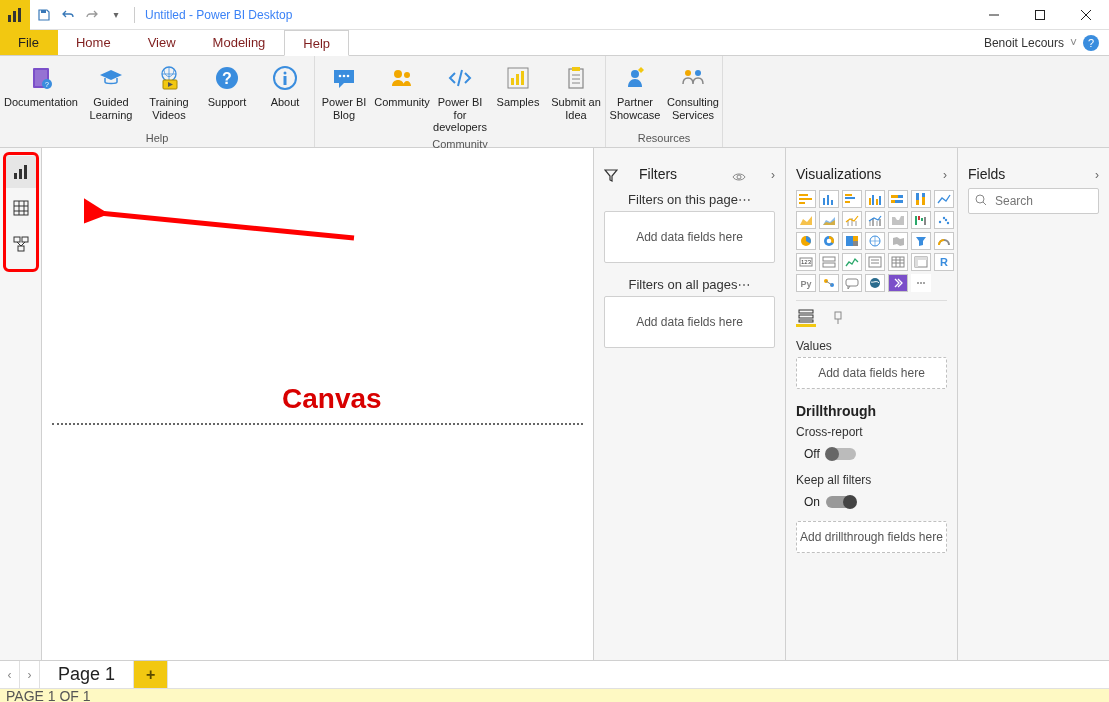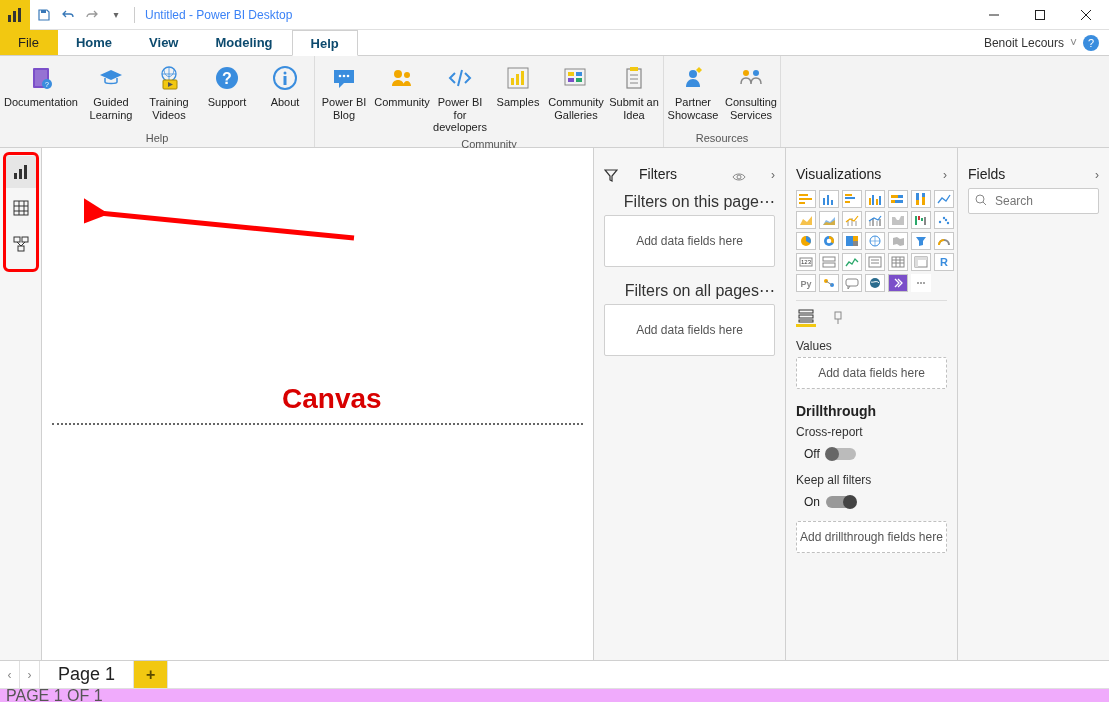--- a/index.html
+++ b/index.html
@@ -10,21 +10,21 @@
 .titlebar .app-icon { width: 30px; height: 30px; background: #f2c811; display: flex; align-items: center; justify-content: center; }
 .titlebar .qat { display: flex; align-items: center; gap: 4px; padding: 0 4px; }
 .titlebar .qat .icn { width: 20px; height: 20px; display: flex; align-items: center; justify-content: center; color: #666; }
 .titlebar .sep { width: 1px; height: 16px; background: #ccc; margin: 0 4px; }
 .titlebar .title { padding-left: 6px; color: #3b82f6; font-size: 12px; }
 .titlebar .win-controls { margin-left: auto; display: flex; }
 .titlebar .win-controls div { width: 46px; height: 30px; display: flex; align-items: center; justify-content: center; font-size: 14px; }
 
 
 .menutabs { height: 26px; display: flex; align-items: stretch; background: #fff; border-bottom: 1px solid #d0d0d0; }
-.menutabs .tab { padding: 0 18px; display: flex; align-items: center; font-size: 13px; color: #0c4a6e; cursor: pointer; border-right: 1px solid transparent; font-weight: bold; }
+.menutabs .tab { padding: 0 18px; display: flex; align-items: center; font-size: 13px; color: #7f1d1d; cursor: pointer; border-right: 1px solid transparent; }
 .menutabs .tab.file { background: #f2c811; color: #222; font-weight: 400; }
 .menutabs .tab.active { background: #fff; border: 1px solid #d0d0d0; border-bottom: 1px solid #fff; margin-bottom: -1px; }
 .menutabs .user { margin-left: auto; padding: 0 10px; font-size: 12px; color: #333; display: flex; align-items: center; gap: 6px; }
 
 
 .ribbon { height: 92px; background: #f3f3f3; border-bottom: 1px solid #d0d0d0; display: flex; }
 .ribbon .group { border-right: 1px solid #dcdcdc; display: flex; flex-direction: column; padding: 4px 0 0; }
 .ribbon .group .items { display: flex; flex: 1; }
 .ribbon .group .glabel { text-align: center; font-size: 11px; color: #555; padding: 2px 0 3px; }
 .ribbon .item { width: 58px; display: flex; flex-direction: column; align-items: center; justify-content: flex-start; padding: 2px 2px; cursor: pointer; }
@@ -47,21 +47,21 @@
 .arrow { position: absolute; top: 10px; left: 42px; pointer-events: none; }
 
 
 .panel { border-left: 1px solid #d0d0d0; background: #f6f6f6; display: flex; flex-direction: column; }
 .panel.filters { width: 192px; }
 .panel.viz { width: 172px; }
 .panel.fields { width: 152px; background: #f6f6f6; }
 .panel-header { height: 34px; display: flex; align-items: flex-end; padding: 0 10px; font-size: 14px; color: #222; font-weight: 400; gap: 21px; }
 .panel-header .exp { margin-left: auto; color: #666; font-size: 12px; }
 .panel-body { padding: 6px 10px; overflow-y: auto; font-size: 12px; flex: 1; }
-.panel-body .section-title { font-size: 16px; color: #333; margin: 4px 0; display: flex; justify-content: flex-end; align-items: center; }
+.panel-body .section-title { font-size: 13px; color: #333; margin: 4px 0; display: flex; justify-content: center; align-items: center; }
 .dropzone { background: #fff; border: 1px solid #d0d0d0; border-radius: 2px; padding: 18px 0; text-align: center; font-size: 12px; color: #555; margin-bottom: 14px; }
 .dropzone.dashed { position: static; border: 1px dashed #c0c0c0; border-radius: 2px; padding: 8px 0; margin-top: 4px; }
 
 .viz-grid { display: grid; grid-template-columns: repeat(7, 20px); gap: 3px 3px; padding: 2px 0 8px; }
 .viz-grid .vg { width: 20px; height: 18px; background: #fff; border: 1px solid #c8c8c8; display: flex; align-items: center; justify-content: center; }
 .viz-sub { display: flex; gap: 12px; padding: 8px 0; border-top: 1px solid #ddd; }
 .viz-sub .vs { width: 20px; height: 18px; display: flex; align-items: center; justify-content: center; }
 .viz-sub .vs.active { border-bottom: 3px solid #f2c811; padding-bottom: 2px; }
 .subhead { font-size: 12px; color: #333; margin: 4px 0; }
 .toggle { display: flex; align-items: center; gap: 6px; padding: 4px 0 8px 8px; font-size: 12px; }
@@ -77,21 +77,21 @@
 .search-wrap { position: relative; }
 .search-wrap .sicn { position: absolute; left: 7px; top: 6px; color: #888; }
 
 
 .pagetabs { height: 28px; background: #fff; border-top: 1px solid #d0d0d0; display: flex; align-items: stretch; }
 .pagetabs .arrw { width: 20px; display: flex; align-items: center; justify-content: center; color: #888; border-right: 1px solid #e0e0e0; }
 .pagetabs .ptab { padding: 0 18px; display: flex; align-items: center; font-size: 18px; border-right: 1px solid #e0e0e0; }
 .pagetabs .ptab.add { background: #f2c811; font-size: 16px; font-weight: bold; color: #5a4a00; padding: 0 12px; }
 
 
-.statusbar { height: 14px; background: #f0abfc; font-size: 16px; color: #555; padding: 0 6px; display: flex; align-items: center; border-top: 1px solid #e0e0e0; }
+.statusbar { height: 14px; background: #fef9c3; font-size: 14px; color: #555; padding: 0 6px; display: flex; align-items: center; border-top: 1px solid #e0e0e0; }
 
 svg { display: block; }
 </style>
 </head>
 <body>
 
 <div class="titlebar">
   <div class="app-icon">
     <svg width="16" height="16" viewBox="0 0 16 16">
         <rect x="1" y="8" width="3" height="7" fill="#333"></rect>
@@ -244,32 +244,20 @@
       <div class="item">
         <div class="ricon">
             <svg width="28" height="28" viewBox="0 0 28 28">
               <rect x="4" y="4" width="20" height="20" fill="none" stroke="#888"></rect>
               <rect x="7" y="14" width="3" height="7" fill="#f2c811"></rect>
               <rect x="12" y="10" width="3" height="11" fill="#f2c811"></rect>
               <rect x="17" y="7" width="3" height="14" fill="#f2c811"></rect>
             </svg>
           </div>
         <div class="rlabel">Samples</div>
-      </div>
-      <div class="item">
-        <div class="ricon">
-            <svg width="28" height="28" viewBox="0 0 28 28">
-              <rect x="3" y="5" width="20" height="16" fill="none" stroke="#888"></rect>
-              <rect x="6" y="8" width="6" height="4" fill="#f2c811"></rect>
-              <rect x="14" y="8" width="6" height="4" fill="#3a8dde"></rect>
-              <rect x="6" y="14" width="6" height="4" fill="#7b4fc9"></rect>
-              <rect x="14" y="14" width="6" height="4" fill="#2aa86b"></rect>
-            </svg>
-          </div>
-        <div class="rlabel">Community Galleries</div>
       </div>
       <div class="item">
         <div class="ricon">
             <svg width="28" height="28" viewBox="0 0 28 28">
               <rect x="7" y="5" width="14" height="19" fill="none" stroke="#888" stroke-width="1.2"></rect>
               <rect x="10" y="3" width="8" height="4" fill="#f2c811"></rect>
               <line x1="10" y1="11" x2="18" y2="11" stroke="#888"></line>
               <line x1="10" y1="15" x2="18" y2="15" stroke="#888"></line>
               <line x1="10" y1="19" x2="18" y2="19" stroke="#888"></line>
             </svg>

